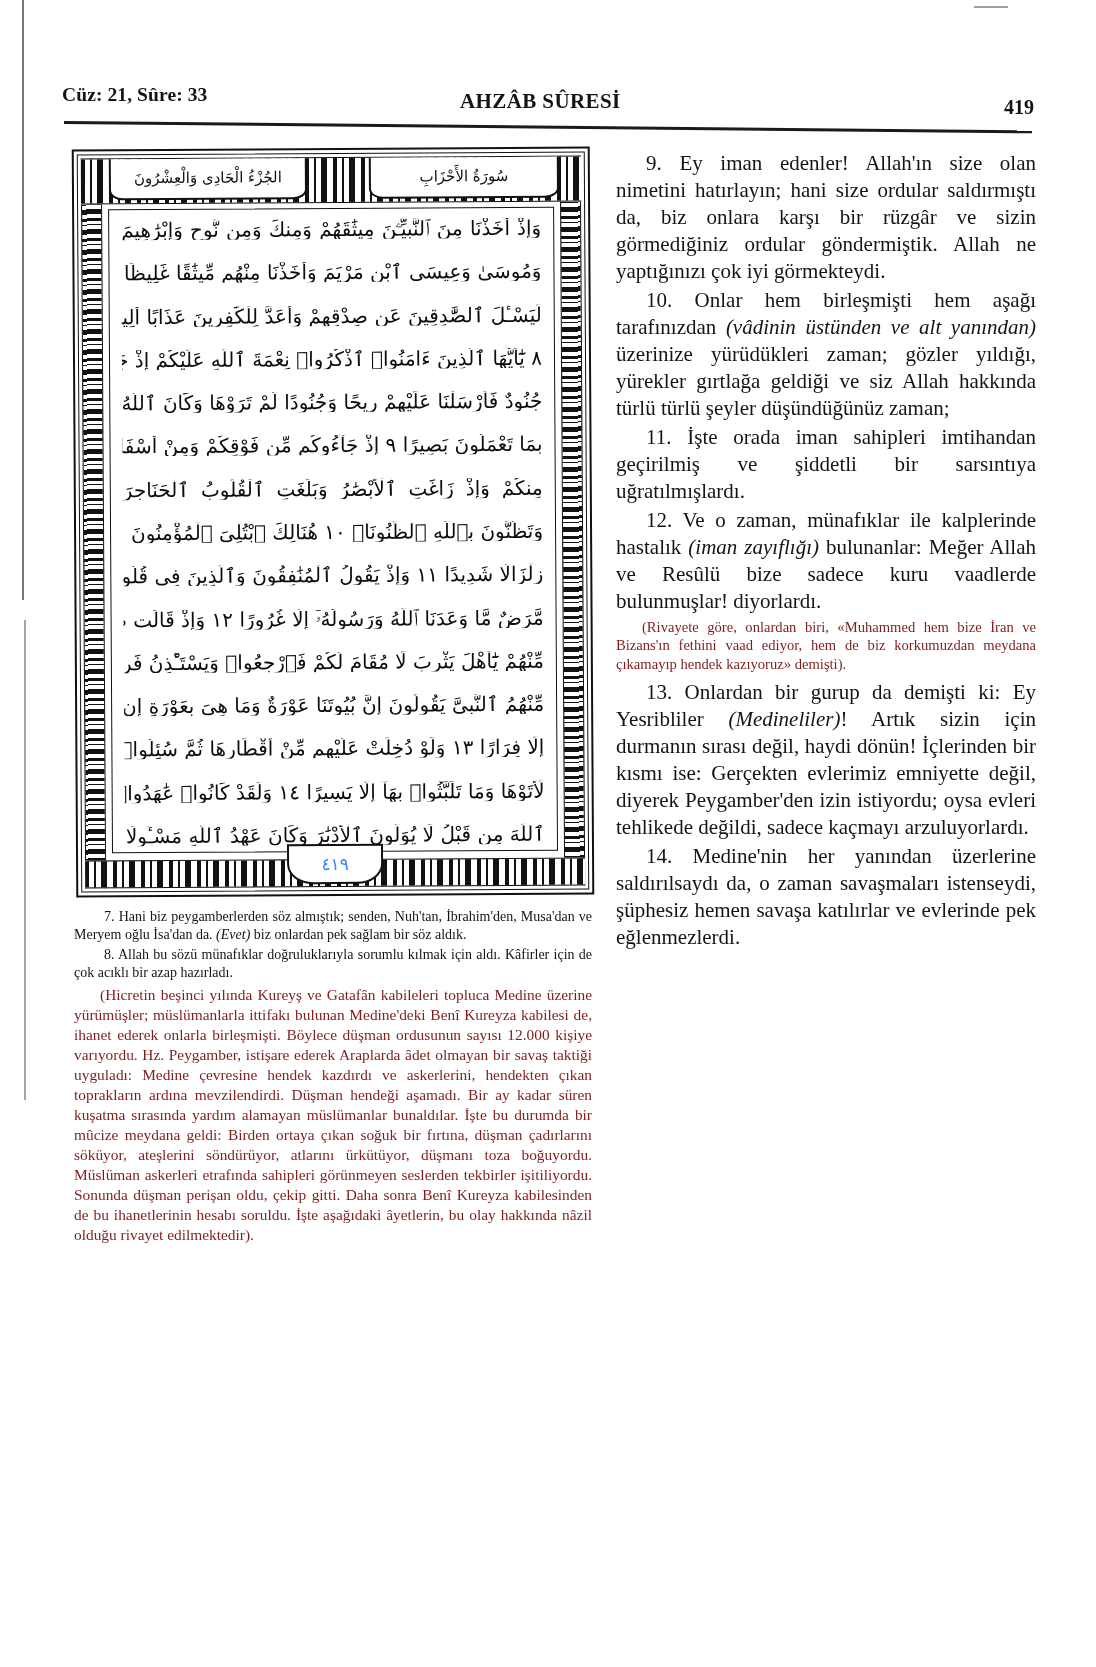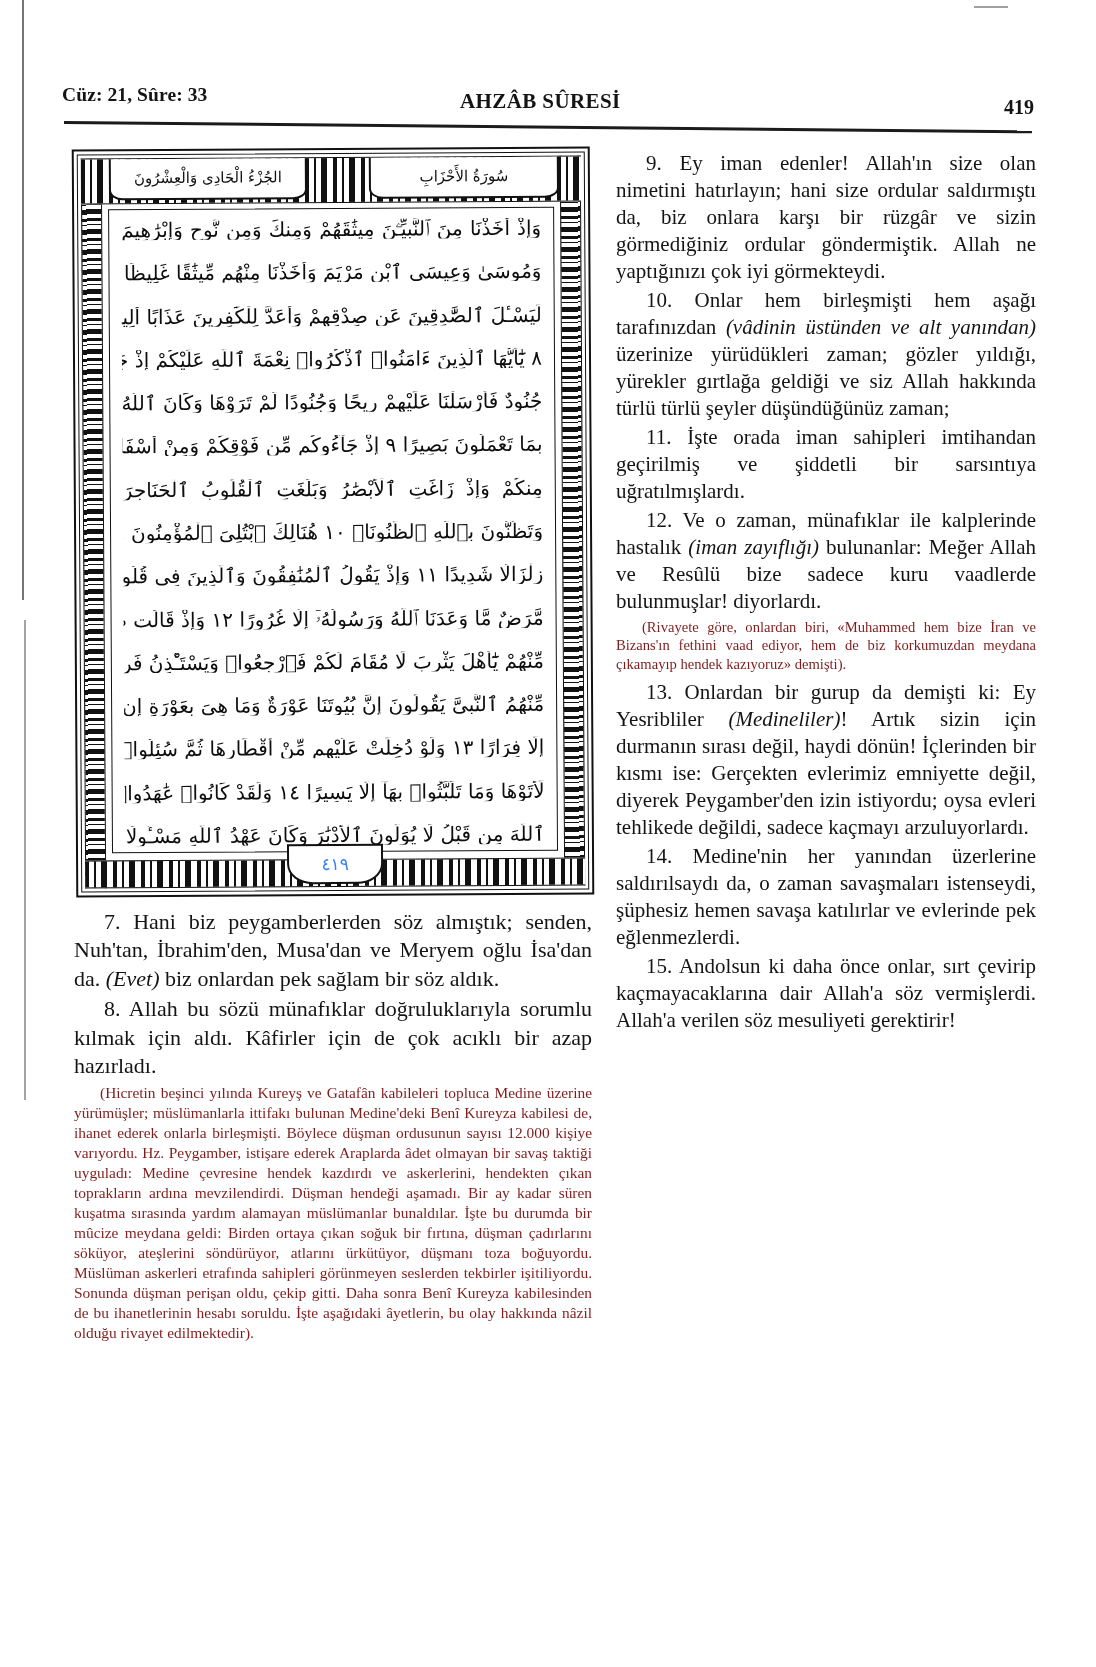--- a/index.html
+++ b/index.html
@@ -248,21 +248,21 @@
 
   .note {
     font-size: 15px;
     line-height: 1.27;
     text-align: justify;
     text-indent: 26px;
     margin: 3px 0 6px 0;
     color: #7f1d1d;
   }
 
-  .col-left .verse { font-size: 22px; line-height: 1.29; }
+  .col-left .verse { font-size: 14px; line-height: 1.29; }
   .col-left .note  { font-size: 15.4px; line-height: 1.30; }
   .col-left .prose { margin-top: 12px; }
 
   .col-right .verse { font-size: 21px; line-height: 1.285; }
   .col-right .note  { font-size: 14.6px; line-height: 1.27; }
 </style>
 </head>
 <body>
 
 <div class="scan-edge-left"></div>
@@ -353,17 +353,13 @@
     <span>13.</span>
     <span>Onlardan bir gurup da demişti ki: Ey Yesribliler </span><em>(Medineliler)</em><span>! Artık sizin için durmanın sırası değil, haydi dönün! İçlerinden bir kısmı ise: Gerçekten evlerimiz emniyette değil, diyerek Peygamber'den izin istiyordu; oysa evleri tehlikede değildi, sadece kaçmayı arzuluyorlardı.</span>
   </p>
 
   <p class="verse">
     <span>14.</span>
     <span>Medine'nin her yanından üzerlerine saldırılsaydı da, o zaman savaşmaları istenseydi, şüphesiz hemen savaşa katılırlar ve evlerinde pek eğlenmezlerdi.</span>
   </p>
 
 
-  <p class="verse">
-    <span>15.</span>
-    <span>Andolsun ki daha önce onlar, sırt çevirip kaçmayacaklarına dair Allah'a söz vermişlerdi. Allah'a verilen söz mesuliyeti gerektirir!</span>
-  </p>
 </div>
 
 </body></html>

